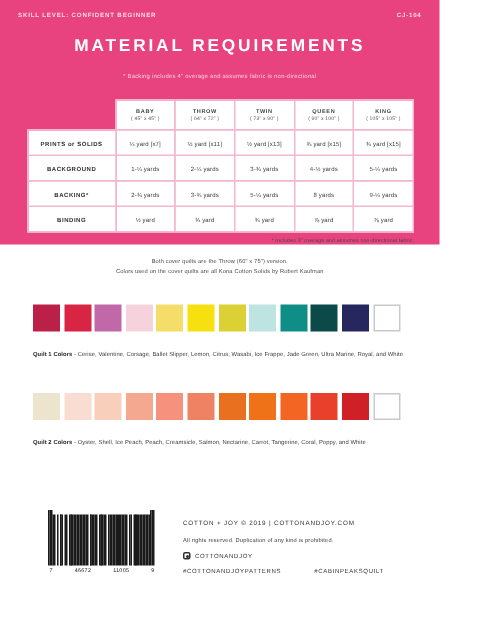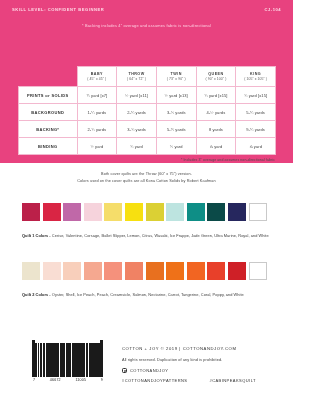--- a/index.html
+++ b/index.html
@@ -273,20 +273,21 @@
 </head>
 <body>
 
 <div class="page">
 
   <div class="header-band" style="background: rgb(232, 66, 127);">
     <div class="header-top-row">
       <div class="skill-level">SKILL LEVEL: CONFIDENT BEGINNER</div>
       <div class="pattern-code">CJ-104</div>
     </div>
+    <div class="main-title">MATERIAL REQUIREMENTS</div>
     <div class="header-note">* Backing includes 4" overage and assumes fabric is non-directional</div>
   </div>
 
   <div class="table-wrap">
     <table class="materials">
       <thead>
         <tr>
           <th class="corner-cell col-label"></th>
           <th class="size-head">
             <span class="size-name">BABY</span>

